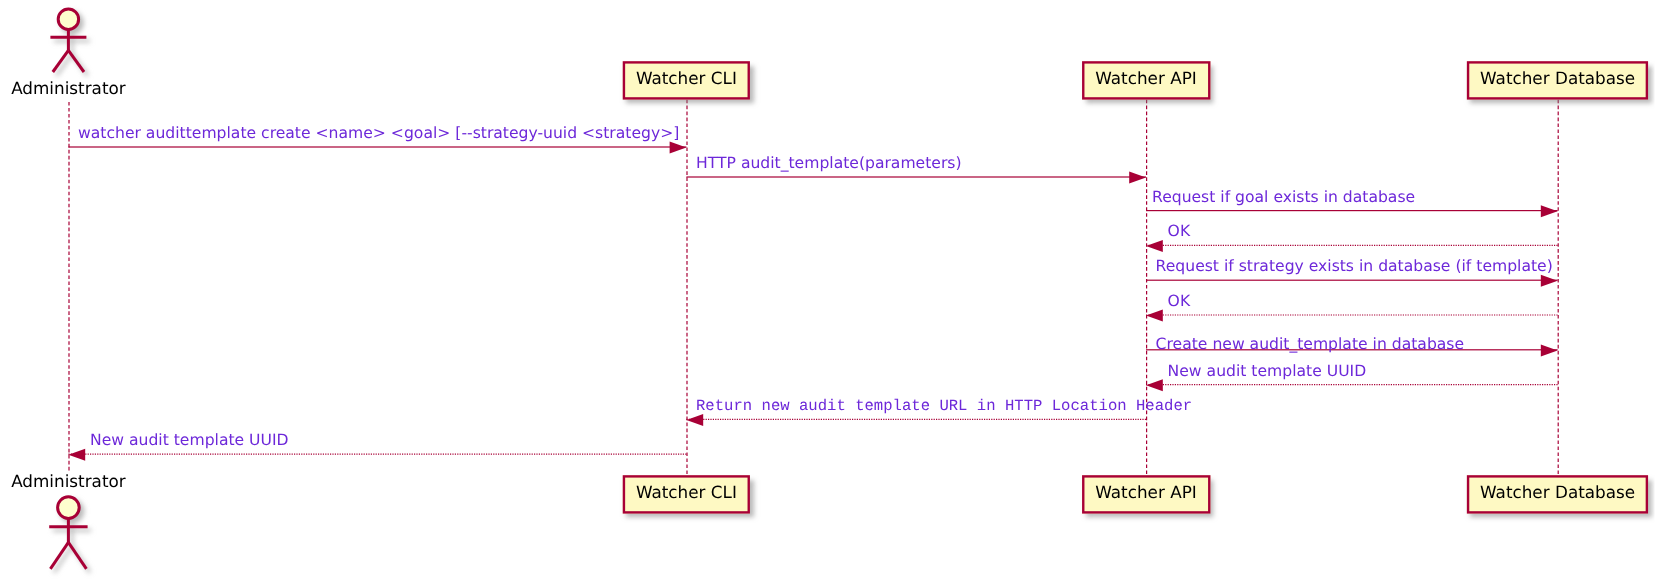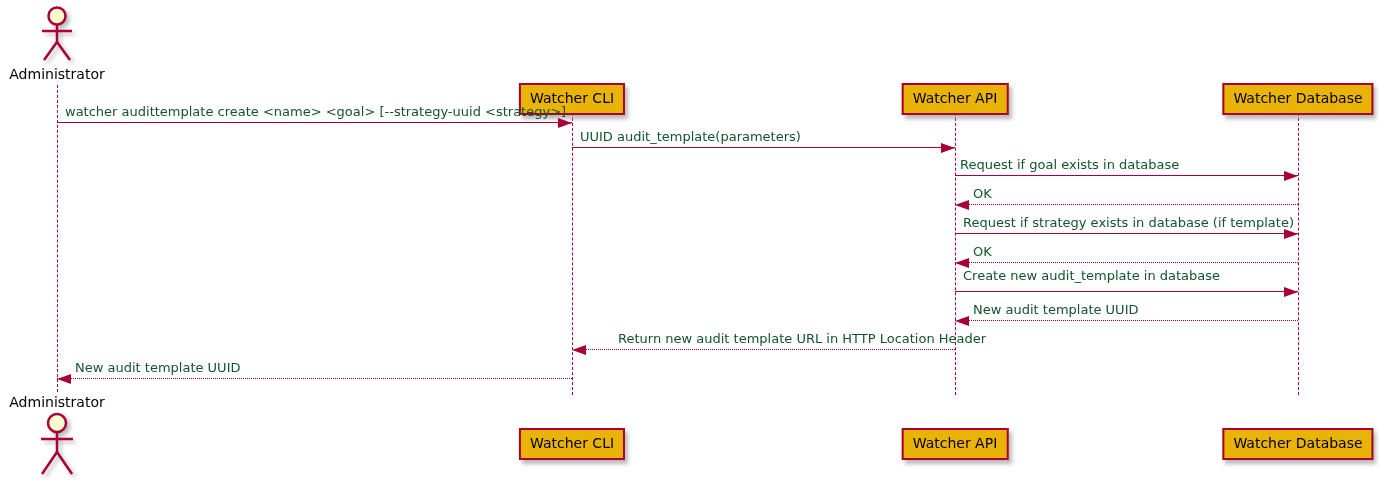--- a/index.html
+++ b/index.html
@@ -16,48 +16,47 @@
     background: #ffffff;
   }
   .lifeline {
     position: absolute;
     width: 0;
     border-left: 1px dashed #A80036;
   }
   .participant-box {
     position: absolute;
     transform: translateX(-50%);
-    background: #eab308;
+    background: #fef9c3;
     border: 2px solid #A80036;
     padding: 5px 9px 6px 9px;
     font-size: 14px;
     line-height: 17px;
     color: #000000;
     white-space: nowrap;
     box-shadow: 3px 4px 4px rgba(130,130,130,0.55);
-    margin-top: 32px;
   }
   .actor-label {
     position: absolute;
     transform: translateX(-50%);
     font-size: 14px;
     white-space: nowrap;
     color: #000000;
   }
   .actor-figure {
     position: absolute;
     transform: translateX(-50%);
     filter: drop-shadow(3px 3px 2px rgba(130,130,130,0.55));
   }
   .msg-label {
     position: absolute;
     font-size: 13px;
     line-height: 15px;
     white-space: nowrap;
-    color: #14532d;
+    color: #6d28d9;
   }
   .msg-line { position: absolute; height: 0; }
   .msg-line.solid { border-top: 1px solid #A80036; }
   .msg-line.dotted { border-top: 1px dotted #A80036; }
   .msg-head {
     position: absolute;
     width: 0; height: 0;
     border-top: 5px solid transparent;
     border-bottom: 5px solid transparent;
   }
@@ -86,42 +85,42 @@
   <div class="participant-box" style="left:572px; top:51px;">Watcher CLI</div>
   <div class="participant-box" style="left:955px; top:51px;">Watcher API</div>
   <div class="participant-box" style="left:1298px; top:51px;">Watcher Database</div>
 
   <div id="messages">
       <div class="msg-line solid" style="left: 57px; top: 122px; width: 515px;"></div>
       <div class="msg-head right" style="left: 558px; top: 118px;"></div>
       <div class="msg-label" style="left: 65px; top: 104px;">watcher audittemplate create &lt;name&gt; &lt;goal&gt; [--strategy-uuid &lt;strategy&gt;]</div>
       <div class="msg-line solid" style="left: 572px; top: 147px; width: 383px;"></div>
       <div class="msg-head right" style="left: 941px; top: 143px;"></div>
-      <div class="msg-label" style="left: 580px; top: 129px;">UUID audit_template(parameters)</div>
+      <div class="msg-label" style="left: 580px; top: 129px;">HTTP audit_template(parameters)</div>
       <div class="msg-line solid" style="left: 955px; top: 175px; width: 343px;"></div>
       <div class="msg-head right" style="left: 1284px; top: 171px;"></div>
       <div class="msg-label" style="left: 960px; top: 157px;">Request if goal exists in database</div>
       <div class="msg-line dotted" style="left: 955px; top: 204px; width: 343px;"></div>
       <div class="msg-head left" style="left: 955px; top: 200px;"></div>
       <div class="msg-label" style="left: 973px; top: 186px;">OK</div>
       <div class="msg-line solid" style="left: 955px; top: 233px; width: 343px;"></div>
       <div class="msg-head right" style="left: 1284px; top: 229px;"></div>
       <div class="msg-label" style="left: 963px; top: 215px;">Request if strategy exists in database (if template)</div>
       <div class="msg-line dotted" style="left: 955px; top: 262px; width: 343px;"></div>
       <div class="msg-head left" style="left: 955px; top: 258px;"></div>
       <div class="msg-label" style="left: 973px; top: 244px;">OK</div>
       <div class="msg-line solid" style="left: 955px; top: 291px; width: 343px;"></div>
       <div class="msg-head right" style="left: 1284px; top: 287px;"></div>
-      <div class="msg-label" style="left: 963px; top: 268px;">Create new audit_template in database</div>
+      <div class="msg-label" style="left: 963px; top: 280px;">Create new audit_template in database</div>
       <div class="msg-line dotted" style="left: 955px; top: 320px; width: 343px;"></div>
       <div class="msg-head left" style="left: 955px; top: 316px;"></div>
       <div class="msg-label" style="left: 973px; top: 302px;">New audit template UUID</div>
       <div class="msg-line dotted" style="left: 572px; top: 349px; width: 383px;"></div>
       <div class="msg-head left" style="left: 572px; top: 345px;"></div>
-      <div class="msg-label" style="left: 618px; top: 331px;">Return new audit template URL in HTTP Location Header</div>
+      <div class="msg-label" style="left: 580px; top: 331px; font-family: Liberation Mono, monospace;">Return new audit template URL in HTTP Location Header</div>
       <div class="msg-line dotted" style="left: 57px; top: 378px; width: 515px;"></div>
       <div class="msg-head left" style="left: 57px; top: 374px;"></div>
       <div class="msg-label" style="left: 75px; top: 360px;">New audit template UUID</div>
     </div>
 
   <div class="participant-box" style="left:572px; top:396px;">Watcher CLI</div>
   <div class="participant-box" style="left:955px; top:396px;">Watcher API</div>
   <div class="participant-box" style="left:1298px; top:396px;">Watcher Database</div>
 
   <div class="actor-label" style="left:57px; top:394px;">Administrator</div>

